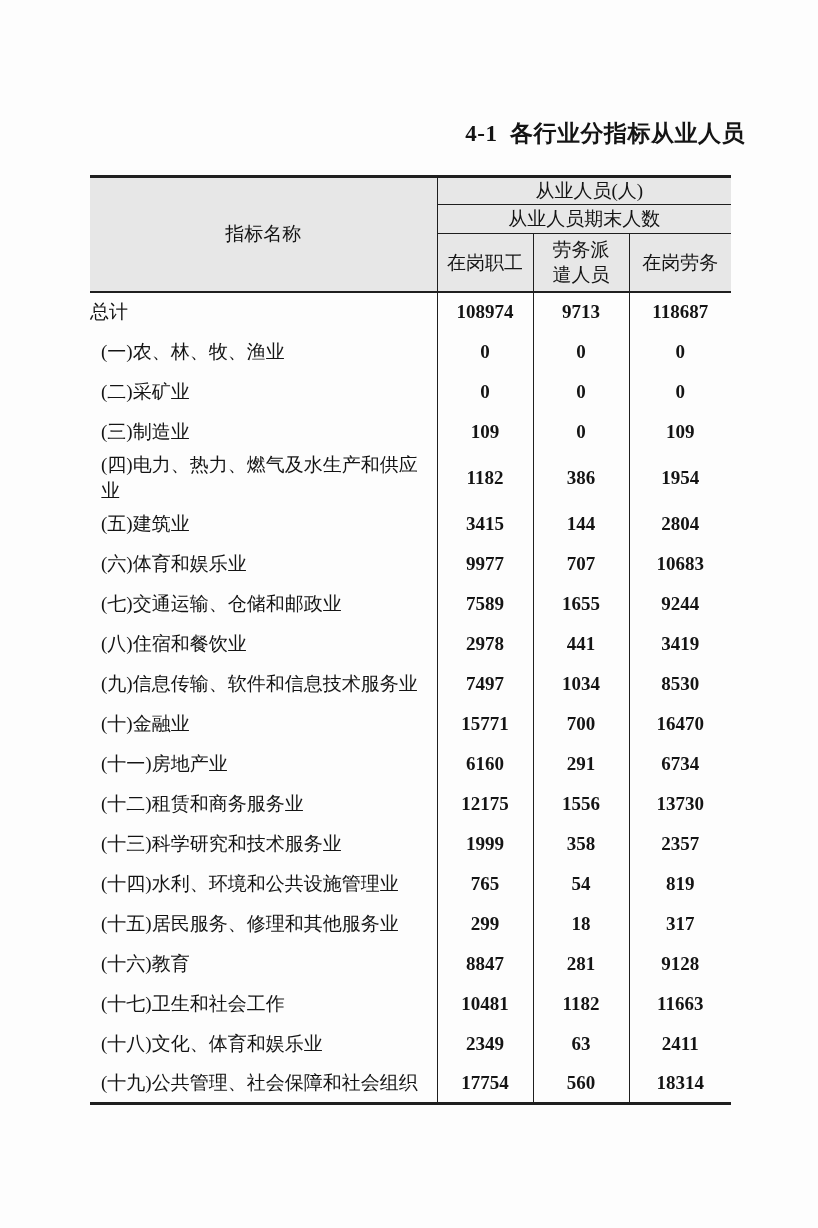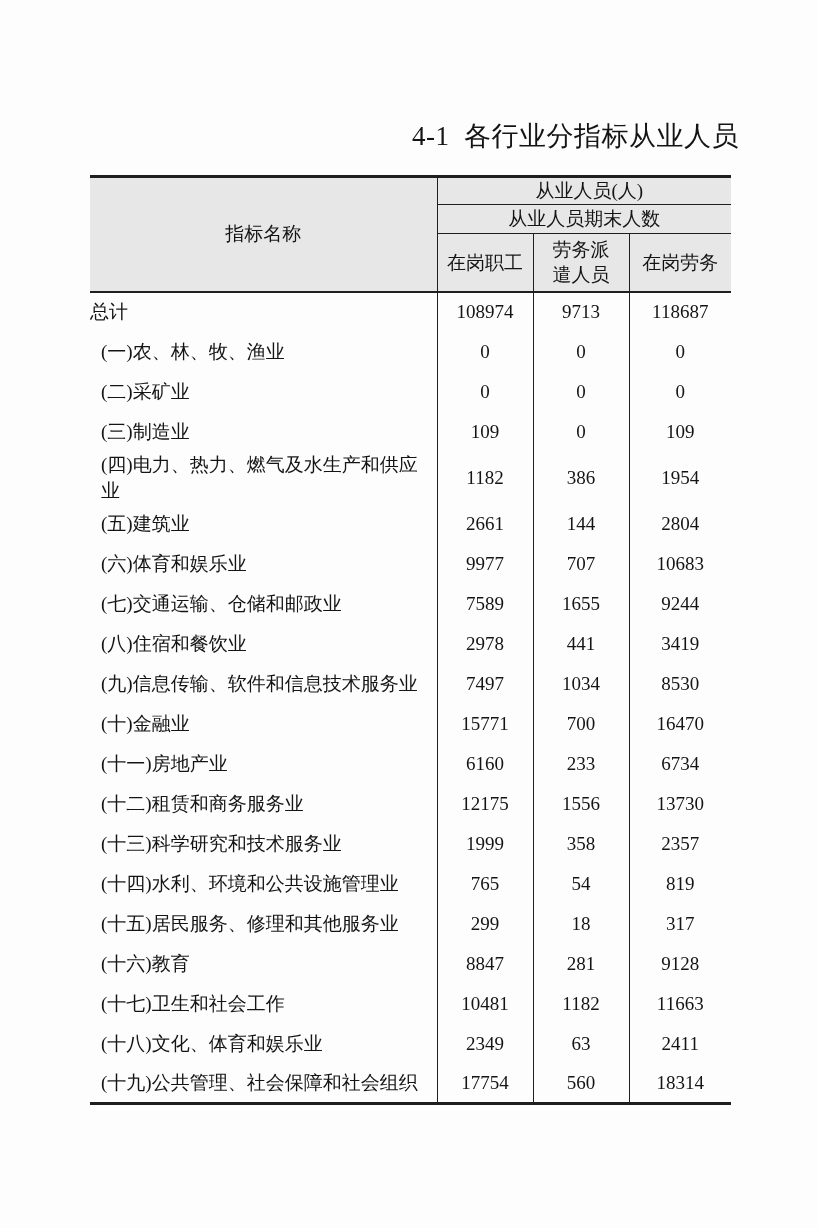--- a/index.html
+++ b/index.html
@@ -15,26 +15,26 @@
     width: 818px;
     height: 1228px;
     margin: 0 auto;
     background: var(--page-bg);
     color: var(--text);
     font-family: "Liberation Serif", "DejaVu Serif", serif;
     overflow: hidden;
   }
   .title {
     position: absolute;
-    left: 84px;
+    left: 90px;
     top: 118px;
     width: 655px;
     text-align: right;
-    font-size: 27px;
-    font-weight: normal;
+    font-size: 23px;
+    font-weight: bold;
     letter-spacing: 0.5px;
     white-space: pre;
   }
   table.stat-table {
     position: absolute;
     left: 90px;
     top: 175px;
     width: 641px;
     border-collapse: collapse;
     table-layout: fixed;
@@ -61,21 +61,21 @@
   .col-div { border-right: 1px solid var(--border); }
   .hline { display: block; line-height: 1.32; }
   tbody td {
     height: 40px;
     padding: 0;
     vertical-align: middle;
     font-size: 19px;
   }
   td.label { text-align: left; padding-left: 11px; border-right: 1px solid var(--border); }
   td.label.center { padding-left: 0; }
-  td.num { text-align: center; }
+  td.num { text-align: center; font-weight: bold; }
   .page-number {
     position: absolute;
     left: 0;
     top: 1112px;
     width: 818px;
     text-align: center;
     font-size: 23px;
     letter-spacing: 1px;
   }
 </style>
@@ -140,21 +140,21 @@
           <td class="num">109</td>
         </tr>
         <tr>
           <td class="label">(四)电力、热力、燃气及水生产和供应业</td>
           <td class="num col-div">1182</td>
           <td class="num col-div">386</td>
           <td class="num">1954</td>
         </tr>
         <tr>
           <td class="label">(五)建筑业</td>
-          <td class="num col-div">2661</td>
+          <td class="num col-div">3415</td>
           <td class="num col-div">144</td>
           <td class="num">2804</td>
         </tr>
         <tr>
           <td class="label">(六)体育和娱乐业</td>
           <td class="num col-div">9977</td>
           <td class="num col-div">707</td>
           <td class="num">10683</td>
         </tr>
         <tr>
@@ -177,21 +177,21 @@
         </tr>
         <tr>
           <td class="label">(十)金融业</td>
           <td class="num col-div">15771</td>
           <td class="num col-div">700</td>
           <td class="num">16470</td>
         </tr>
         <tr>
           <td class="label">(十一)房地产业</td>
           <td class="num col-div">6160</td>
-          <td class="num col-div">233</td>
+          <td class="num col-div">291</td>
           <td class="num">6734</td>
         </tr>
         <tr>
           <td class="label">(十二)租赁和商务服务业</td>
           <td class="num col-div">12175</td>
           <td class="num col-div">1556</td>
           <td class="num">13730</td>
         </tr>
         <tr>
           <td class="label">(十三)科学研究和技术服务业</td>

